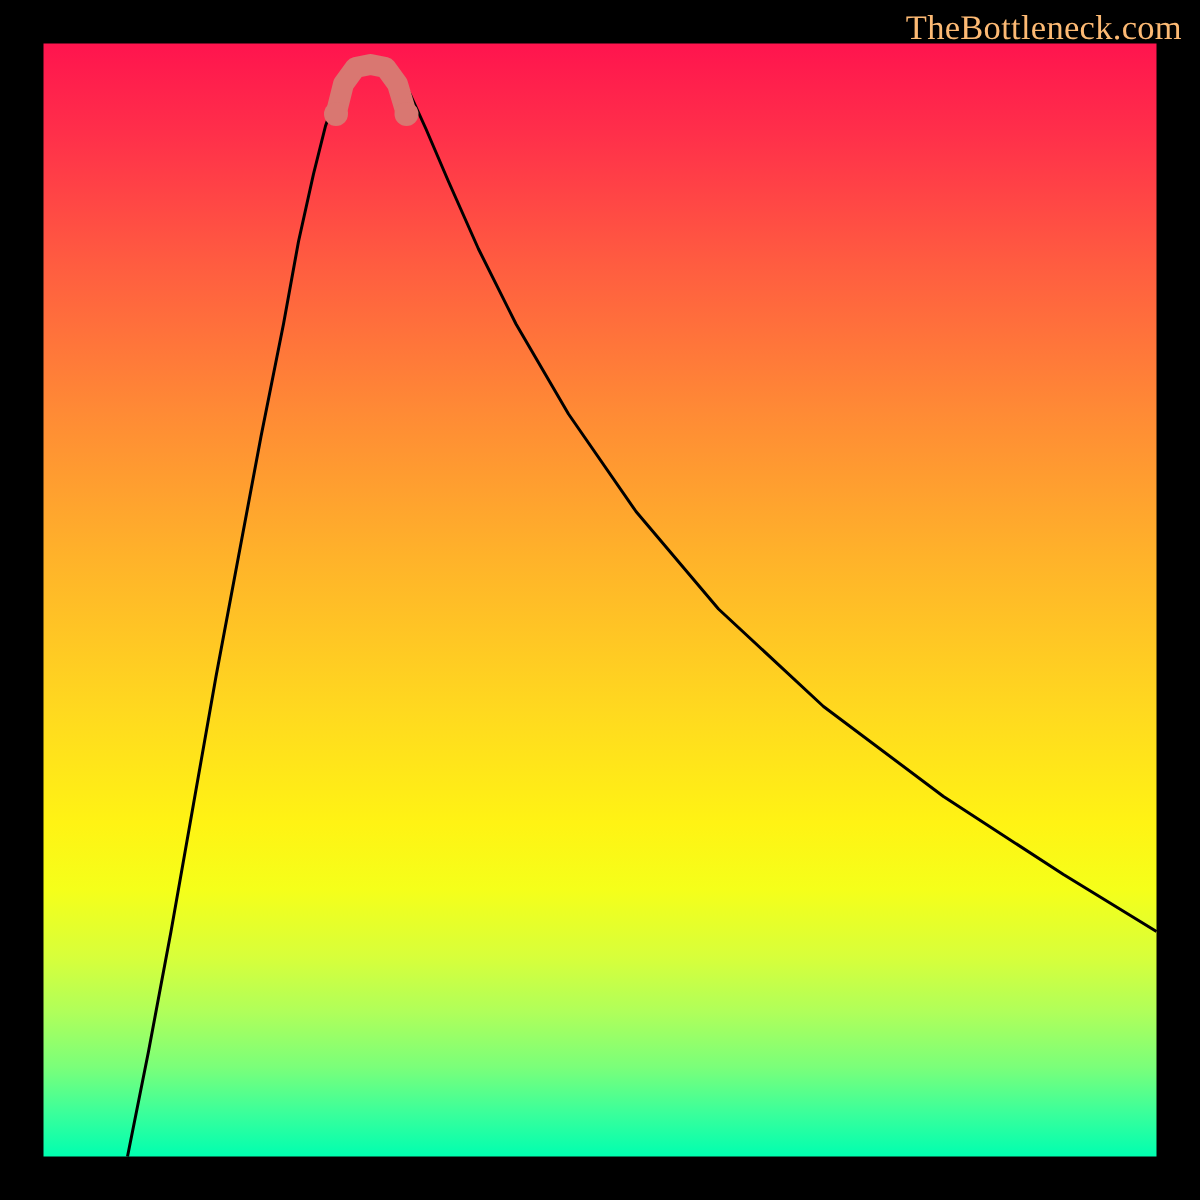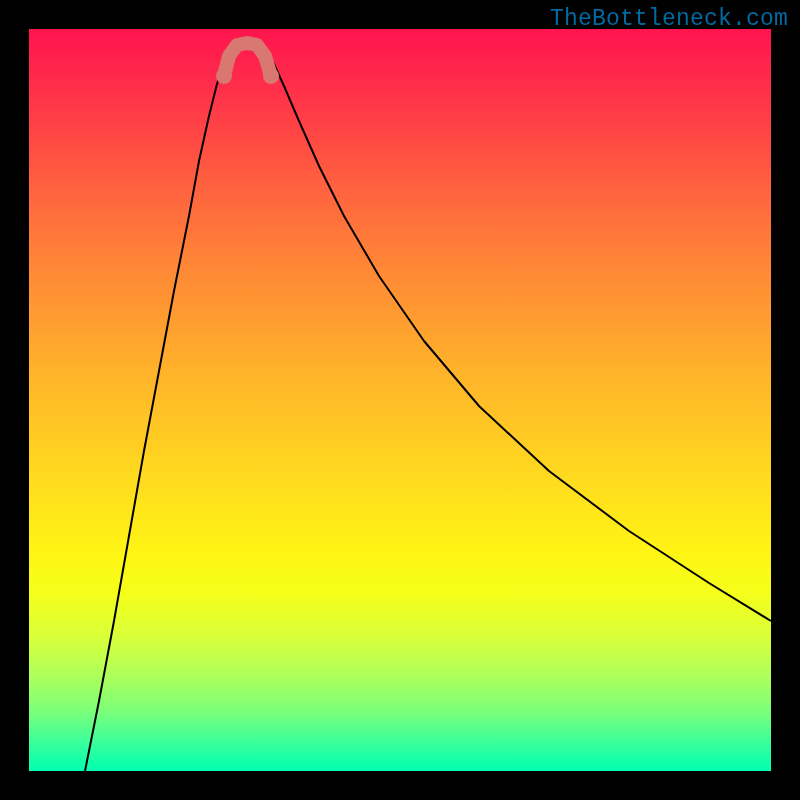--- a/index.html
+++ b/index.html
@@ -29,23 +29,23 @@
       #b0ff5a 87%,
       #7aff7a 92%,
       #3cff9a 96%,
       #00ffb0 100%
     );
   }
   .watermark {
     position: absolute;
     top: 6px;
     right: 12px;
-    font-family: Liberation Mono, monospace;
+    font-family: Liberation Serif, serif;
     font-size: 23px;
-    color: #0369a1;
+    color: #fdba74;
     letter-spacing: 0.2px;
   }
   svg.curve {
     position: absolute;
     left: 29px;
     top: 29px;
     width: 742px;
     height: 742px;
     overflow: visible;
   }

